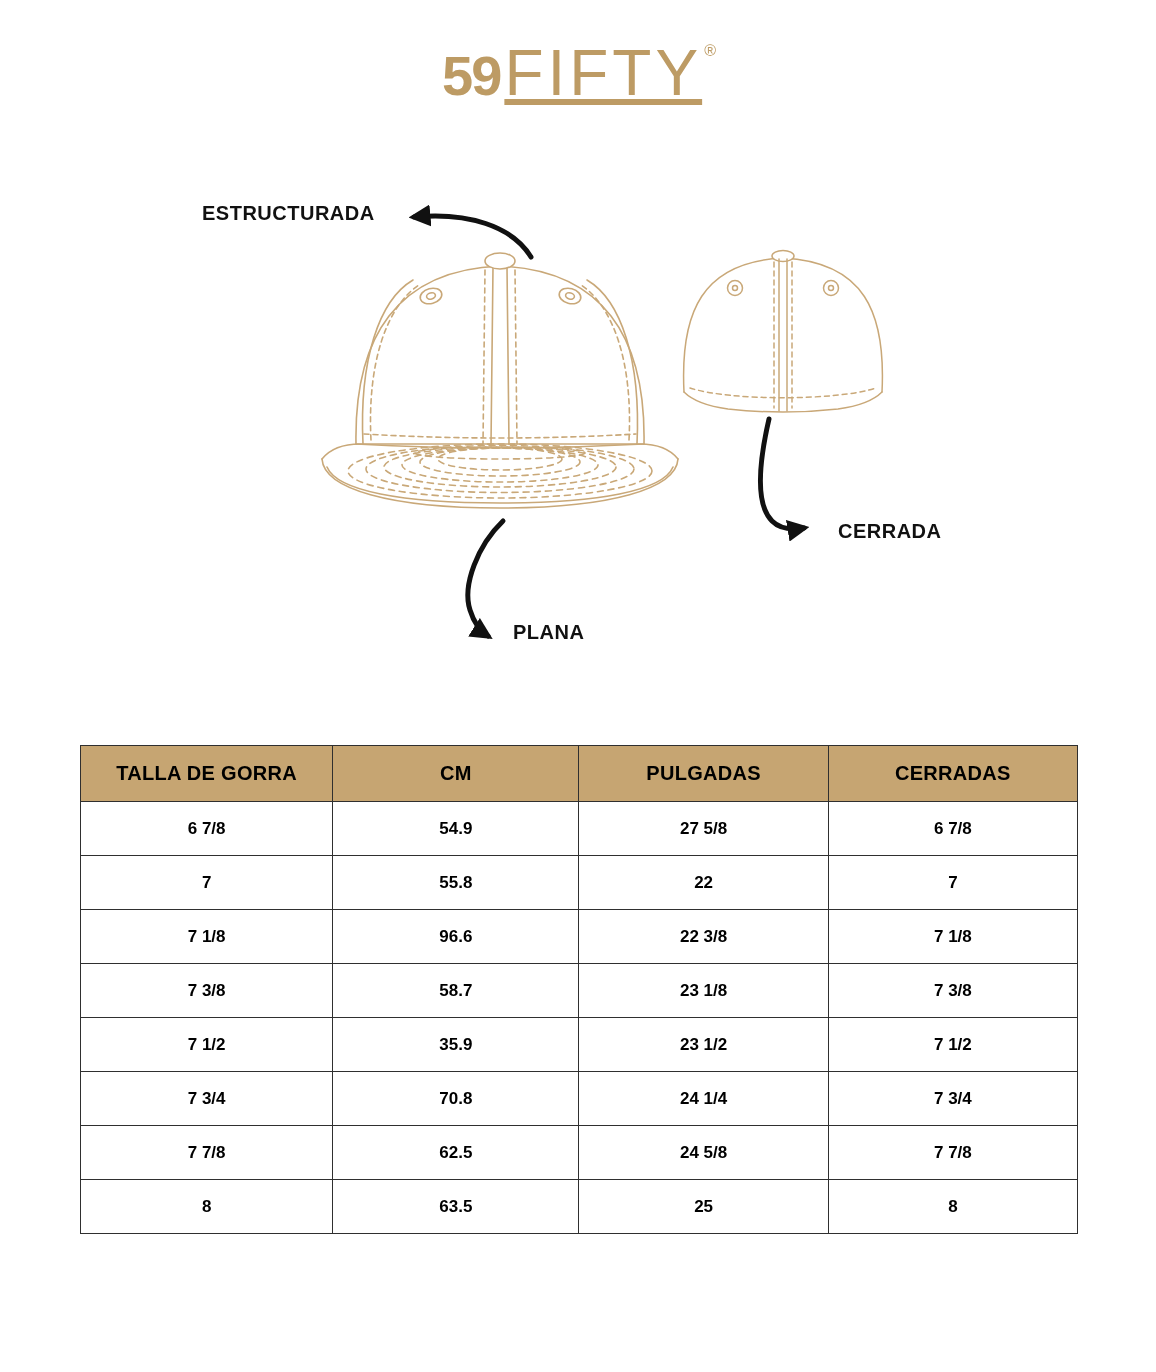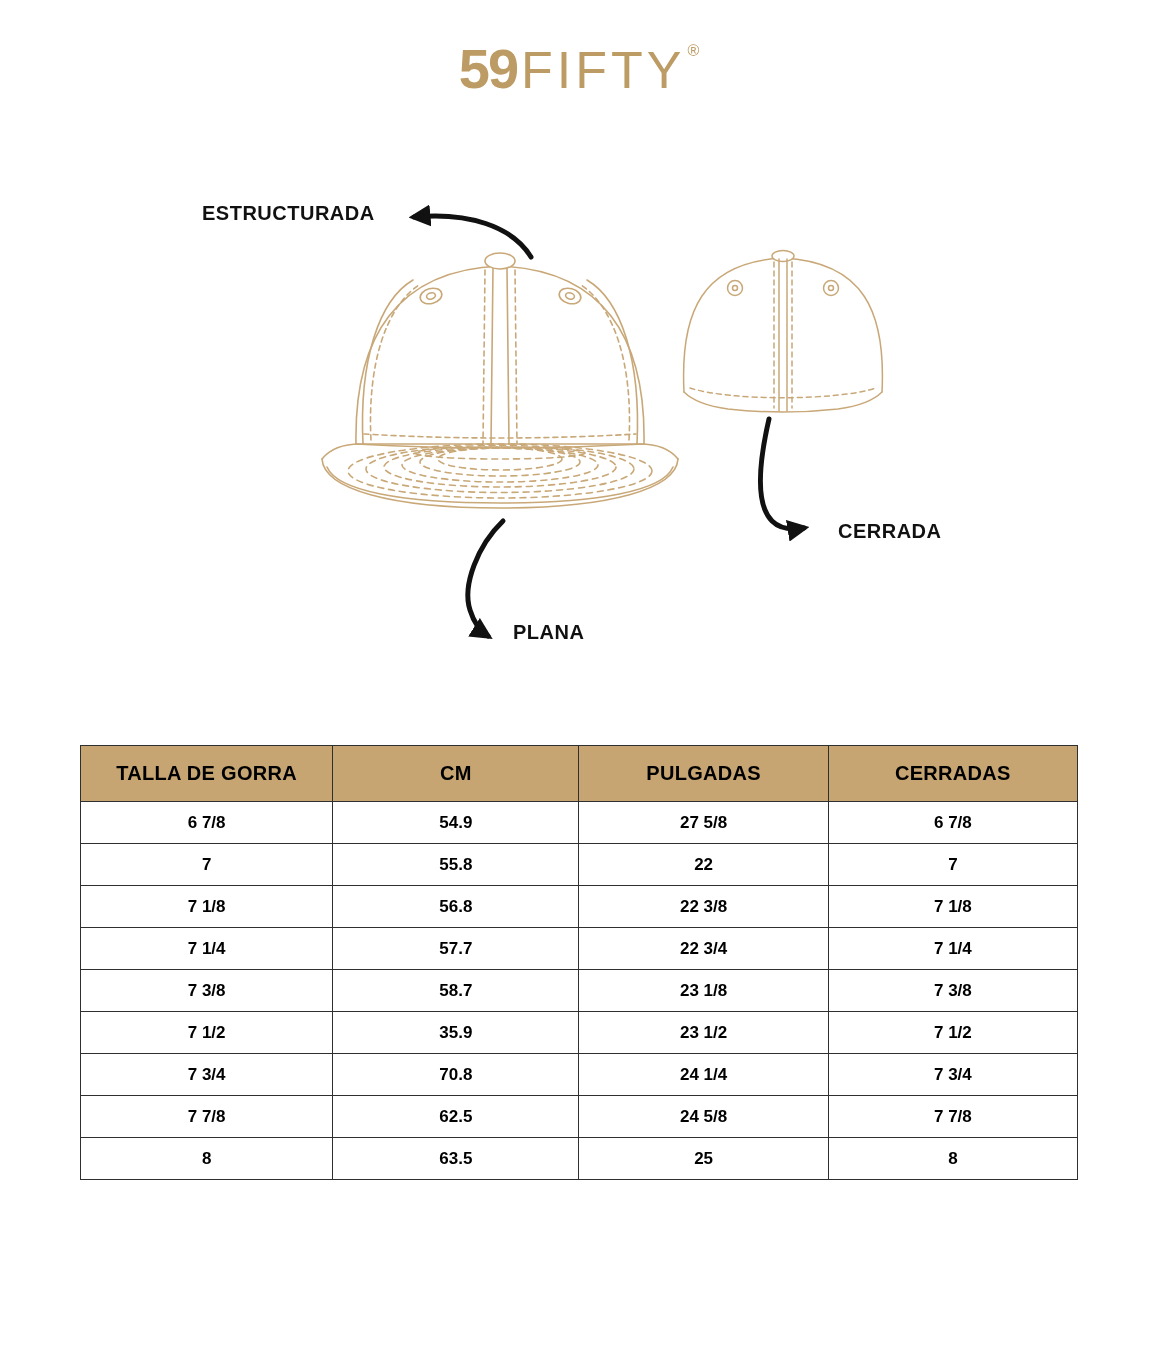--- a/index.html
+++ b/index.html
@@ -27,24 +27,25 @@
     color:var(--gold);
     white-space:nowrap;
     user-select:none;
   }
   .logo .l59{
     font-size:56px;
     font-weight:800;
     letter-spacing:-2px;
   }
   .logo .lfifty{
-    font-size:52px;
+    font-size:64px;
     font-weight:400;
     letter-spacing:4px;
     margin-left:4px;
+    text-decoration:underline;
   }
   .logo .lreg{
     font-size:16px;
     font-weight:400;
     vertical-align:top;
     position:relative;
     top:6px;
     left:2px;
   }
   
@@ -74,21 +75,21 @@
   table.size-table th{
     background:var(--header-bg);
     height:56px;
     font-size:20px;
     font-weight:700;
     color:#000;
     border:1px solid var(--grid);
     letter-spacing:0.3px;
   }
   table.size-table td{
-    height:42px;
+    height:54px;
     font-size:17px;
     font-weight:700;
     color:#000;
     text-align:center;
     border:1px solid var(--grid);
     background:#fff;
   }
 </style>
 </head>
 <body>
@@ -196,29 +197,23 @@
           <td>6 7/8</td>
         </tr>
         <tr>
           <td>7</td>
           <td>55.8</td>
           <td>22</td>
           <td>7</td>
         </tr>
         <tr>
           <td>7 1/8</td>
-          <td>56.8</td>
+          <td>96.6</td>
           <td>22 3/8</td>
           <td>7 1/8</td>
-        </tr>
-        <tr>
-          <td>7 1/4</td>
-          <td>57.7</td>
-          <td>22 3/4</td>
-          <td>7 1/4</td>
         </tr>
         <tr>
           <td>7 3/8</td>
           <td>58.7</td>
           <td>23 1/8</td>
           <td>7 3/8</td>
         </tr>
         <tr>
           <td>7 1/2</td>
           <td>35.9</td>

